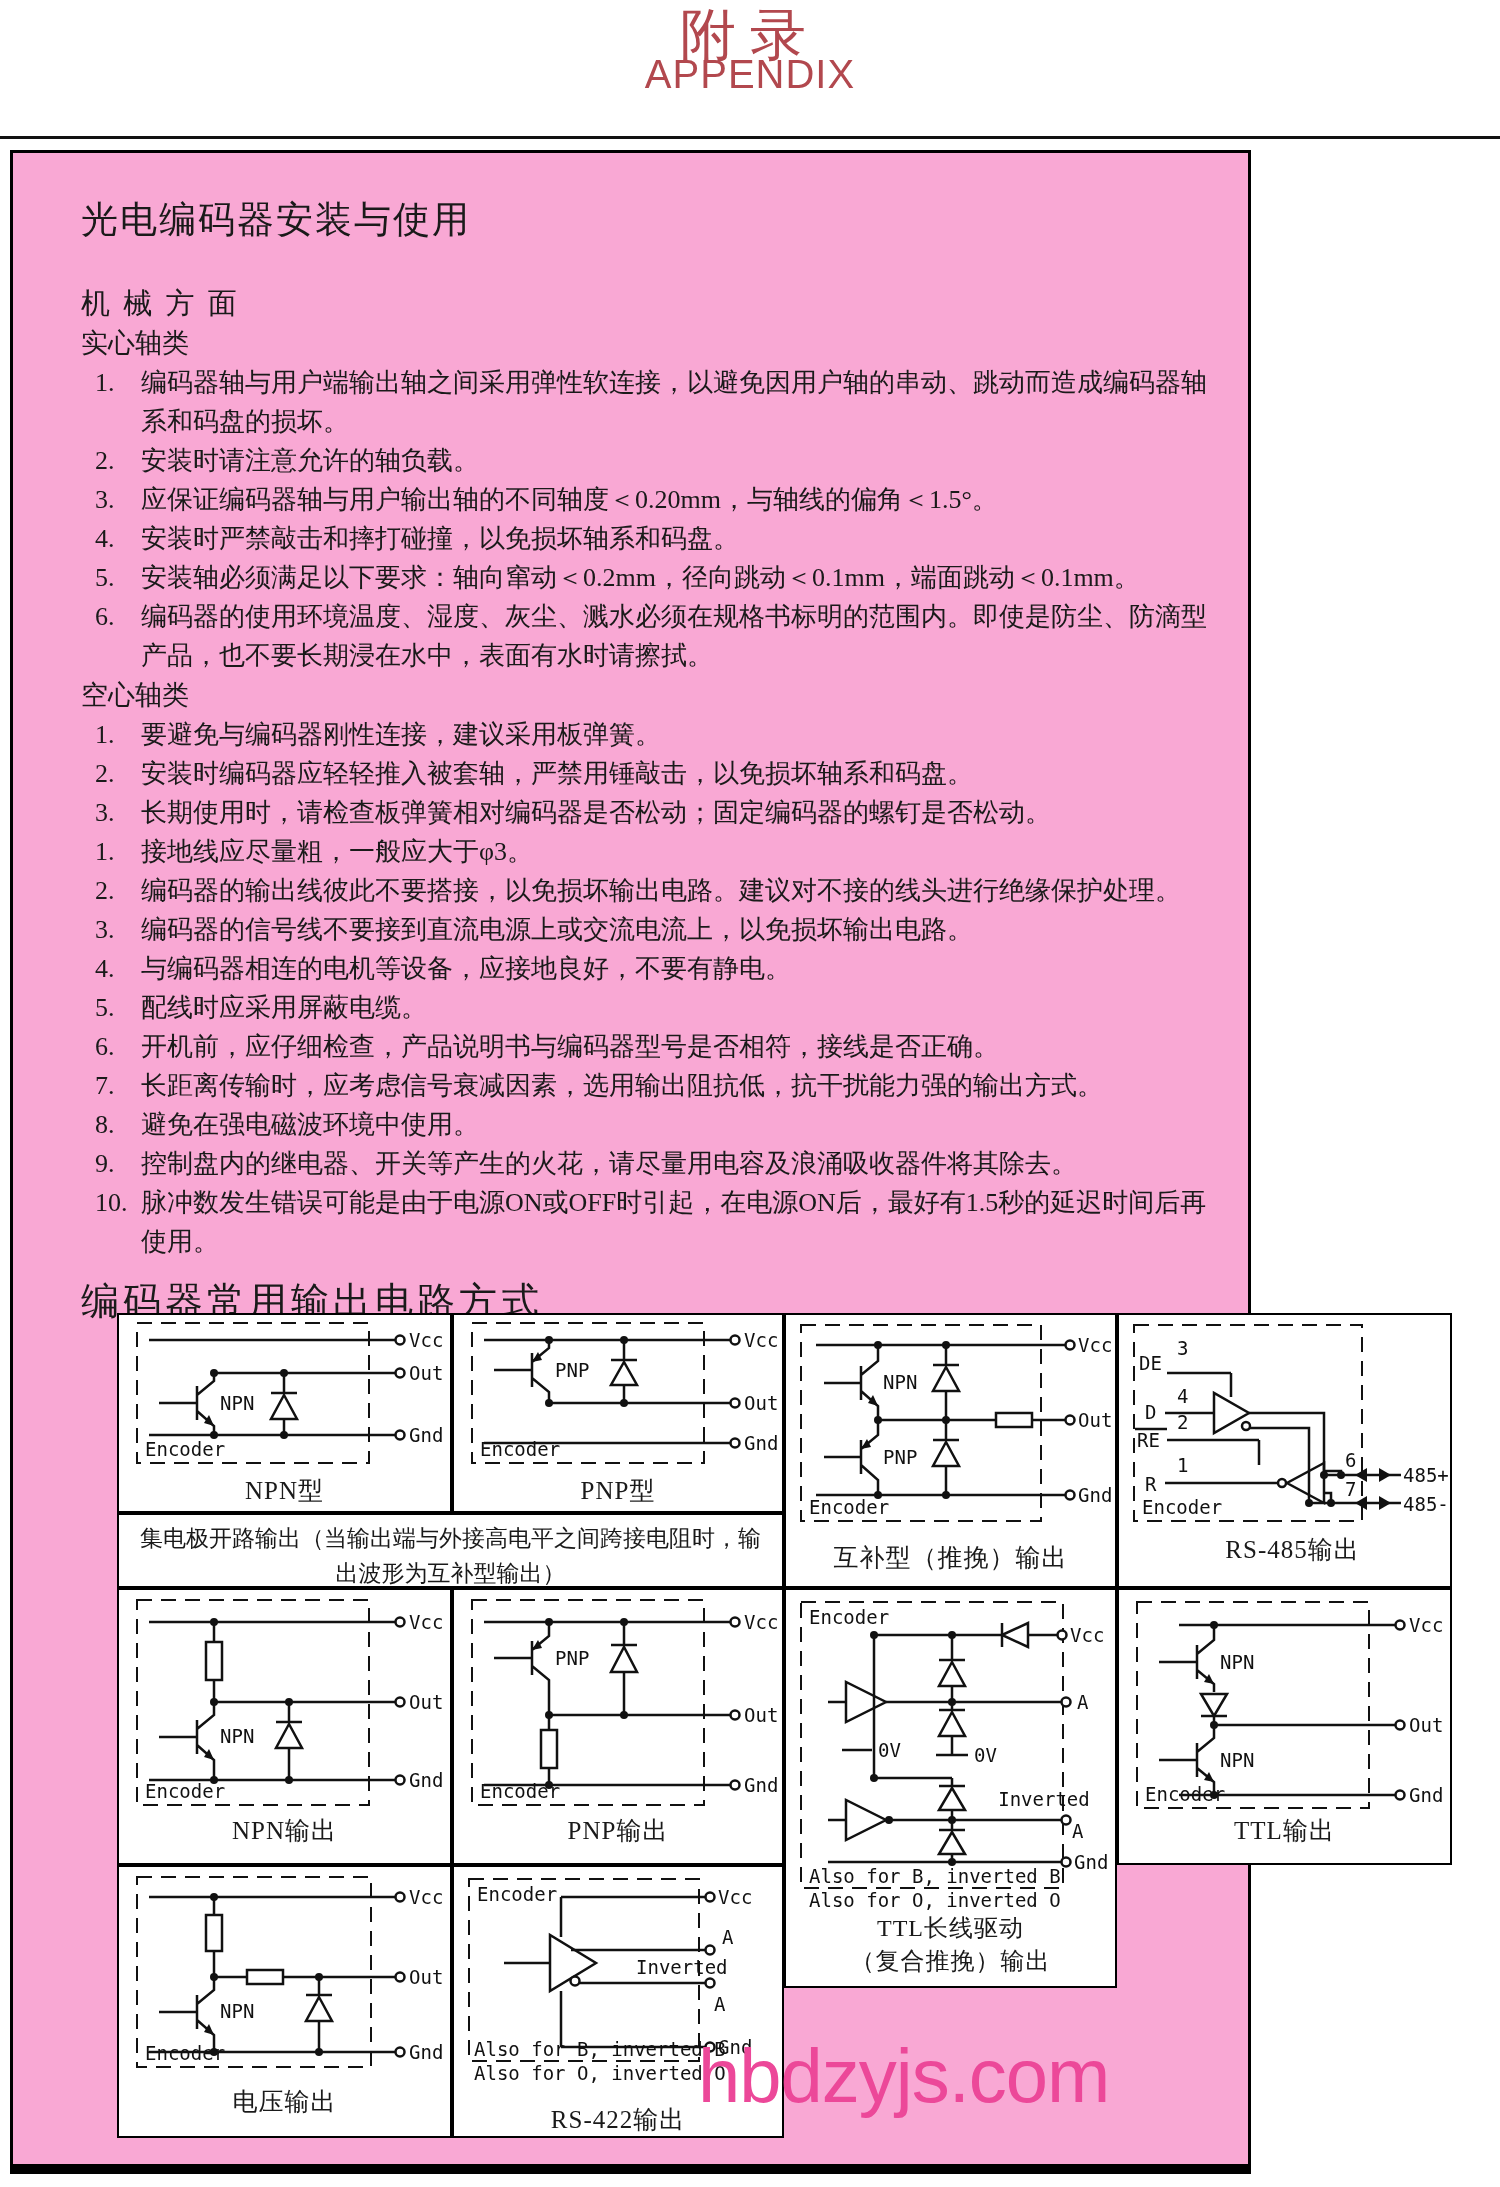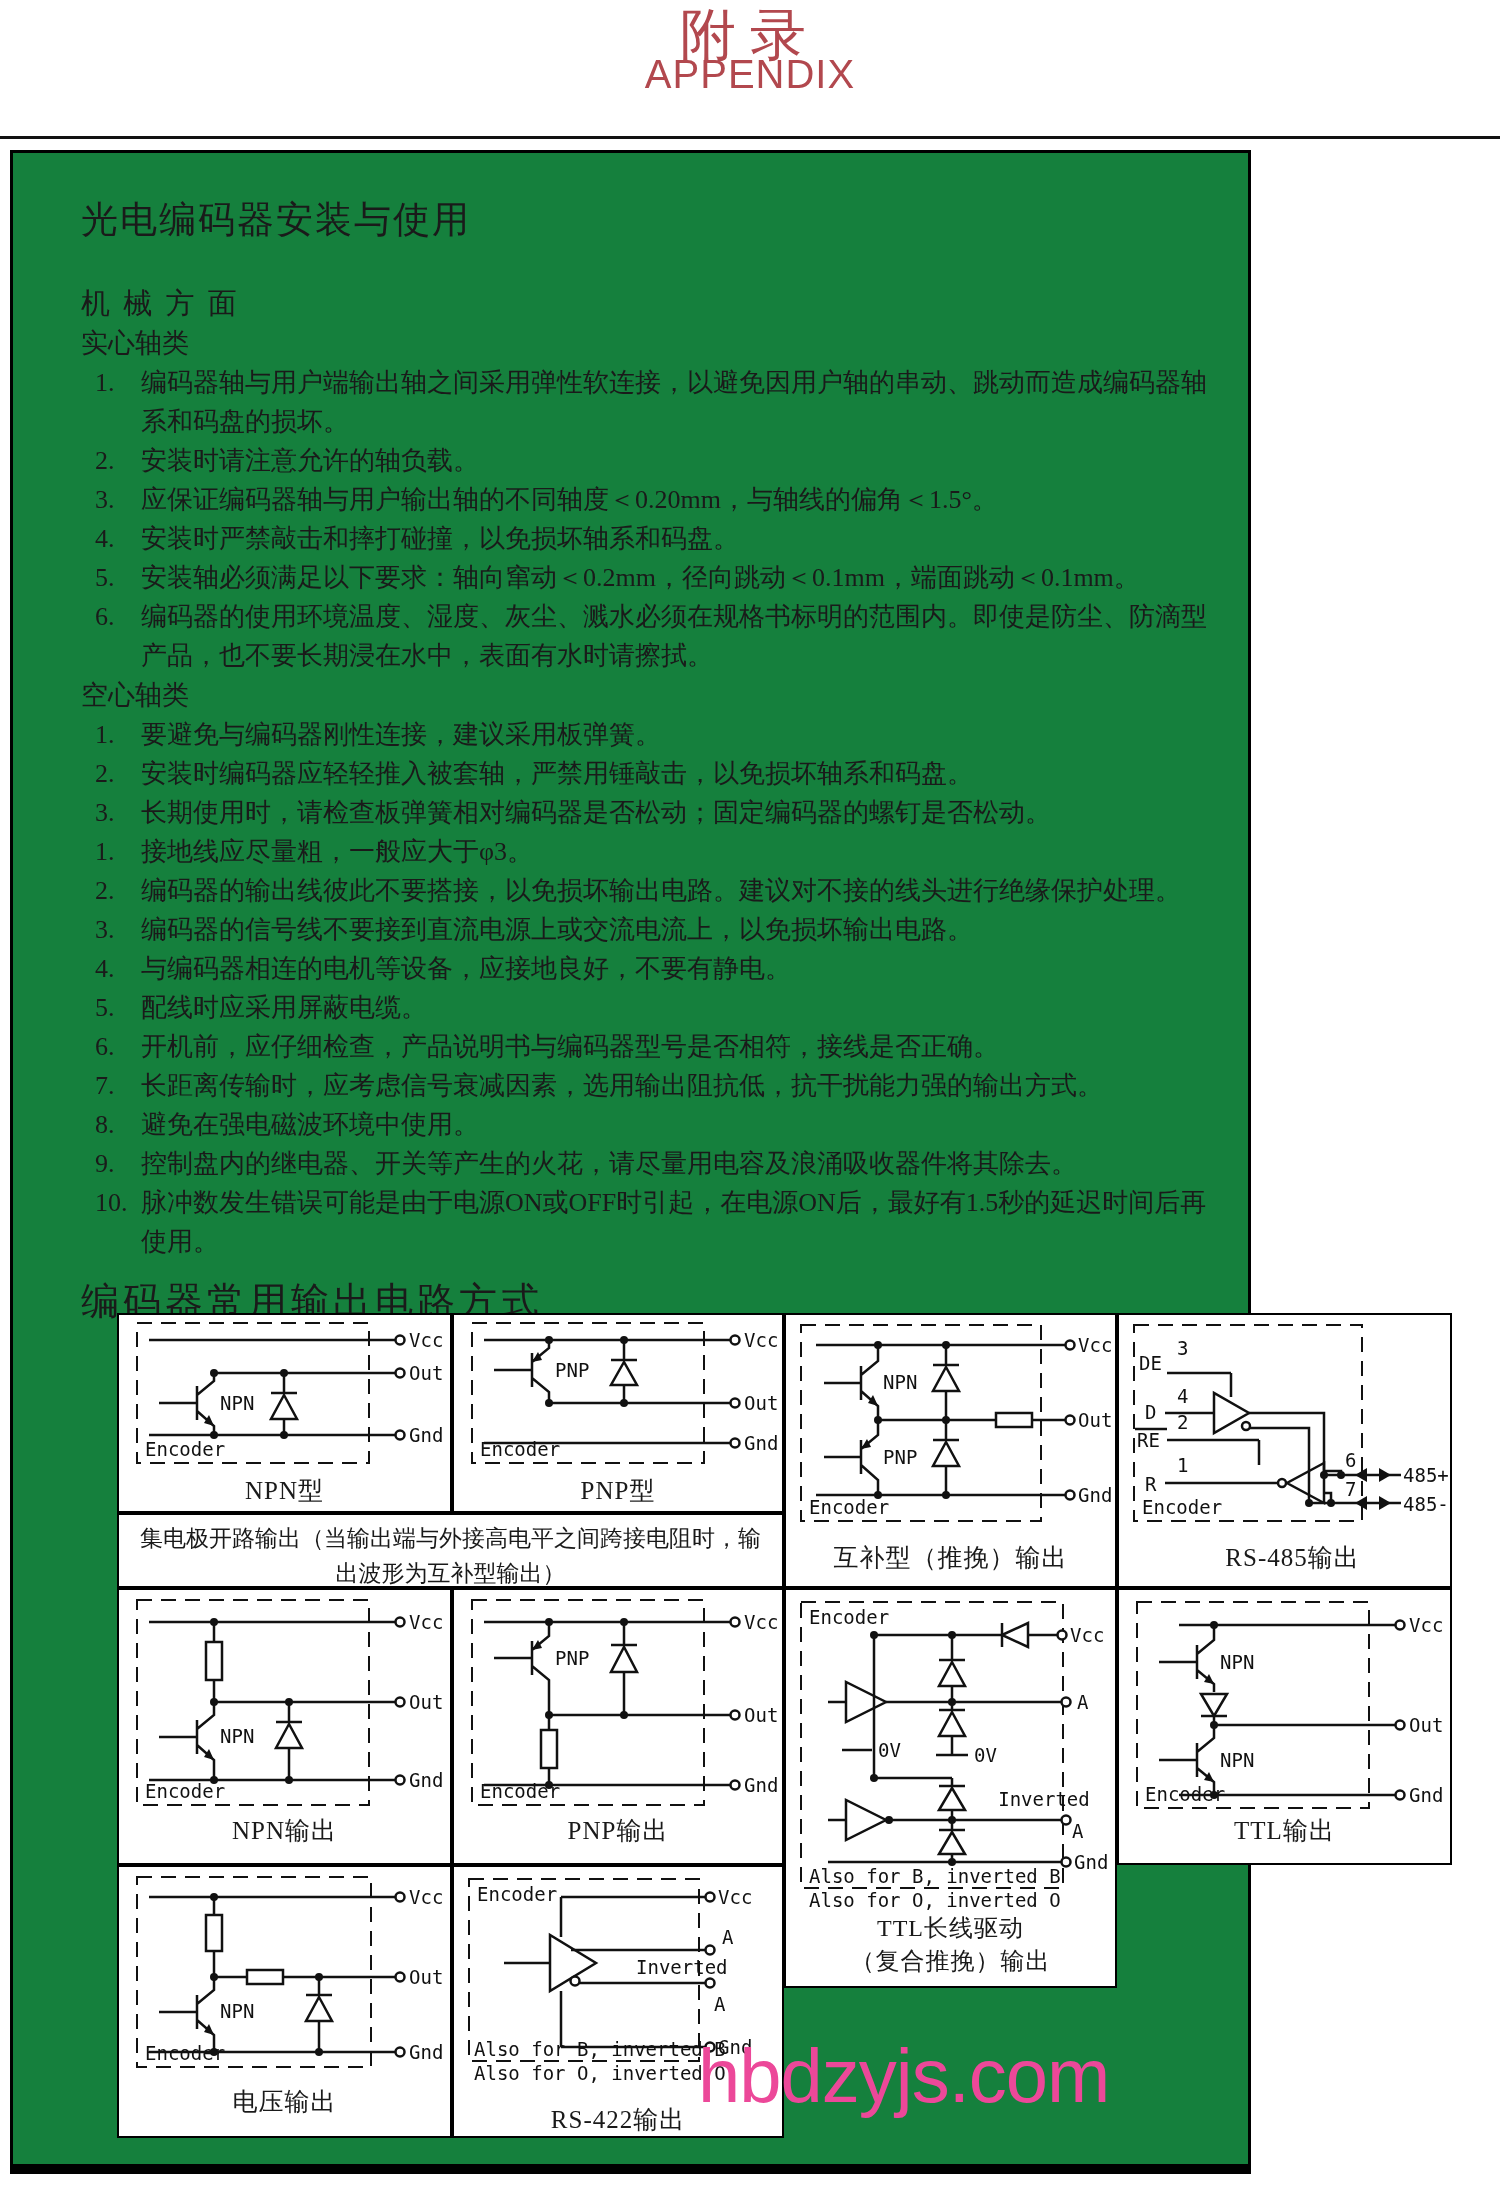--- a/index.html
+++ b/index.html
@@ -7,21 +7,21 @@
         font-family:"Liberation Serif","DejaVu Serif",serif;color:#1a1a1a;}
   
   .title-cn{position:absolute;top:-2px;left:0;width:100%;text-align:center;
             font-size:56px;letter-spacing:14px;font-family:"Liberation Serif","DejaVu Serif",serif;}
   .title-en{position:absolute;top:52px;left:0;width:100%;text-align:center;
             font-size:40px;font-family:"Liberation Sans","DejaVu Sans",sans-serif;letter-spacing:1px;}
   .red{color:#b2484e;}
   .toprule{position:absolute;top:136px;left:0;width:1500px;height:3px;background:#111;}
   
   .content-box{position:absolute;left:10px;top:150px;width:1241px;height:2024px;
-               border:3px solid #000;border-bottom:10px solid #000;box-sizing:border-box;background:#15803d;text-decoration:underline;}
+               border:3px solid #000;border-bottom:10px solid #000;box-sizing:border-box;background:#f9a8d4;text-decoration:underline;}
   .doc-col{position:absolute;left:0;top:0;width:100%;box-sizing:border-box;
            padding:44px 34px 0 68px;}
   .h-main{font-size:37px;letter-spacing:2px;line-height:46px;}
   .h-sec{font-size:29px;letter-spacing:3px;line-height:40px;margin-top:40px;}
   .h-sec2{margin-top:30px;}
   .h-sub{font-size:27px;line-height:40px;}
   .li{display:flex;align-items:flex-start;padding-left:14px;font-size:26px;line-height:39px;}
   .li .n{flex:0 0 46px;}
   .li .t{flex:1;}
   .h2{font-size:38px;letter-spacing:4px;line-height:52px;margin-top:14px;}
@@ -275,21 +275,21 @@
         <polygon class="f" points="272,188 260,181 260,195"></polygon>
         <circle class="f" cx="205" cy="160" r="4"></circle>
           <circle class="f" cx="190" cy="188" r="4"></circle>
         <circle class="f" cx="222" cy="160" r="4"></circle>
           <circle class="f" cx="212" cy="188" r="4"></circle>
         <text x="226" y="152" font-size="18">6</text>
         <text x="226" y="181" font-size="18">7</text>
         <text x="284" y="167" font-size="20">485+</text>
         <text x="284" y="196" font-size="20">485-</text>
       </svg>
-      <div class="cap" style="bottom:12px;margin-left:16px;">RS-485输出</div>
+      <div class="cap" style="bottom:20px;margin-left:16px;">RS-485输出</div>
     </div>
 
     <div class="cell" style="left:0;top:275px;width:335px;height:277px;">
       <svg class="ckt" width="331" height="273" viewBox="0 0 331 273">
         <rect class="db" x="18" y="10" width="232" height="205"></rect>
         <text x="26" y="208">Encoder</text>
         <path class="w" d="M30 32 H276 M95 112 H276 M30 190 H276"></path>
         <path class="w" d="M95 32 V52 M95 90 V112"></path>
         <rect class="w" x="87" y="52" width="16" height="38"></rect>
         <g>

